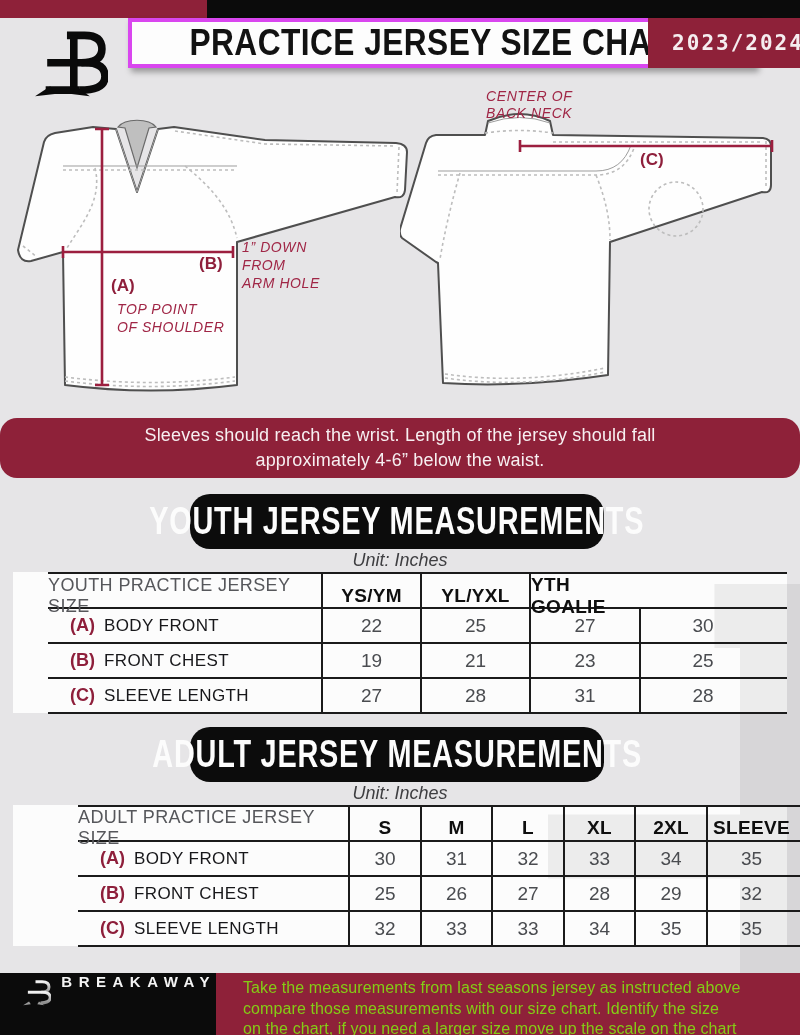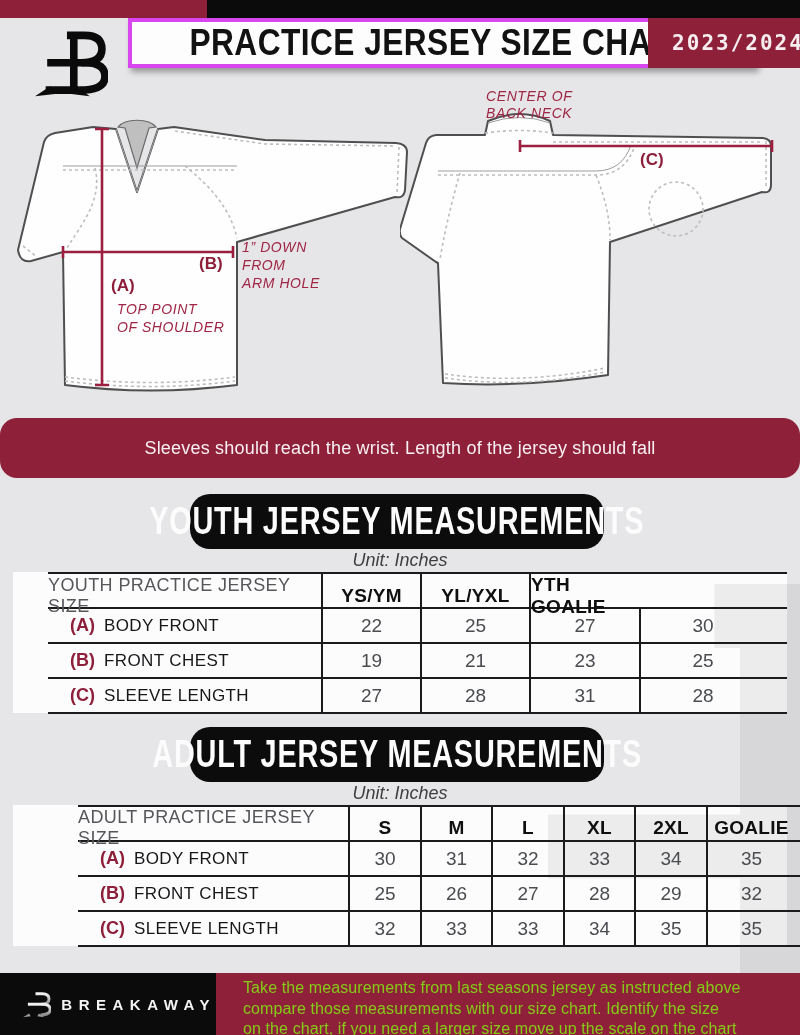--- a/index.html
+++ b/index.html
@@ -54,21 +54,21 @@
   .cell.v{border-left:2px solid #1B1B1B;}
   .head-label{color:#56575B;font-size:18px;letter-spacing:.4px;}
   .size{font-weight:700;color:#0F0F0F;font-size:19px;letter-spacing:.3px;}
   .val{color:#4A4C50;font-size:19px;}
   .label-cell{justify-content:flex-start;padding-left:22px;box-sizing:border-box;}
   .key{color:#8E1F3B;font-weight:700;font-size:18px;margin-right:9px;}
   .rl{color:#17171A;font-size:17px;letter-spacing:.4px;}
   
   .footer{position:absolute;left:0;top:973px;width:800px;height:62px;z-index:4;}
   .f-black{position:absolute;left:0;top:0;width:216px;height:62px;background:#0B0B0B;
-           display:flex;align-items:center;}
+           display:flex;align-items:flex-start;}
   .logo-foot{width:34px;height:38px;margin-left:22px;}
   .brand{color:#F4F4F4;font-weight:700;font-size:15px;letter-spacing:6.5px;margin-left:10px;white-space:nowrap;}
   .f-maroon{position:absolute;left:216px;top:0;width:584px;height:62px;background:#8E2139;box-sizing:border-box;
             padding:5px 12px 0 27px;color:#84cc16;font-size:16px;line-height:20.5px;letter-spacing:.1px;}
 </style>
 </head>
 <body>
 
 <div class="page">
 
@@ -135,20 +135,21 @@
     <g>
       <path class="mline" d="M120,61 H372 M120,55 V67 M372,55 V67"></path>
     </g>
     <text class="dkey" x="240" y="80">(C)</text>
     <text class="dlabel" x="86" y="16">CENTER OF</text>
     <text class="dlabel" x="86" y="33">BACK NECK</text>
   </svg>
 
   <div class="notice">
     <div>Sleeves should reach the wrist. Length of the jersey should fall</div>
+    <div>approximately 4-6” below the waist.</div>
   </div>
 
   <div class="panel panel-youth"></div>
   <div class="panel panel-adult"></div>
 
   <svg class="watermark" viewBox="0 0 100 100">
     <g fill="none" stroke="#000000" stroke-width="10">
       <path d="M46,15 H69 Q92,15 92,33 Q92,51 65,51"></path>
       <path d="M20,51 H70 Q96,51 96,69 Q96,87 63,87"></path>
       <path d="M55,15 V87"></path>
@@ -209,21 +210,21 @@
 
   <div class="tblwrap tblwrap-adult">
     <div class="tbl tbl-adult">
       <div class="row">
         <div class="cell label-cell head-label" style="justify-content:center;padding-left:0;">ADULT PRACTICE JERSEY SIZE</div>
         <div class="cell v size">S</div>
         <div class="cell v size">M</div>
         <div class="cell v size">L</div>
         <div class="cell v size">XL</div>
         <div class="cell v size">2XL</div>
-        <div class="cell v size">GOALIE</div>
+        <div class="cell v size">SLEEVE</div>
       </div>
       <div class="row">
         <div class="cell label-cell">
           <span class="key">(A)</span>
           <span class="rl">BODY FRONT</span>
         </div>
         <div class="cell v val">30</div>
         <div class="cell v val">31</div>
         <div class="cell v val">32</div>
         <div class="cell v val">33</div>

